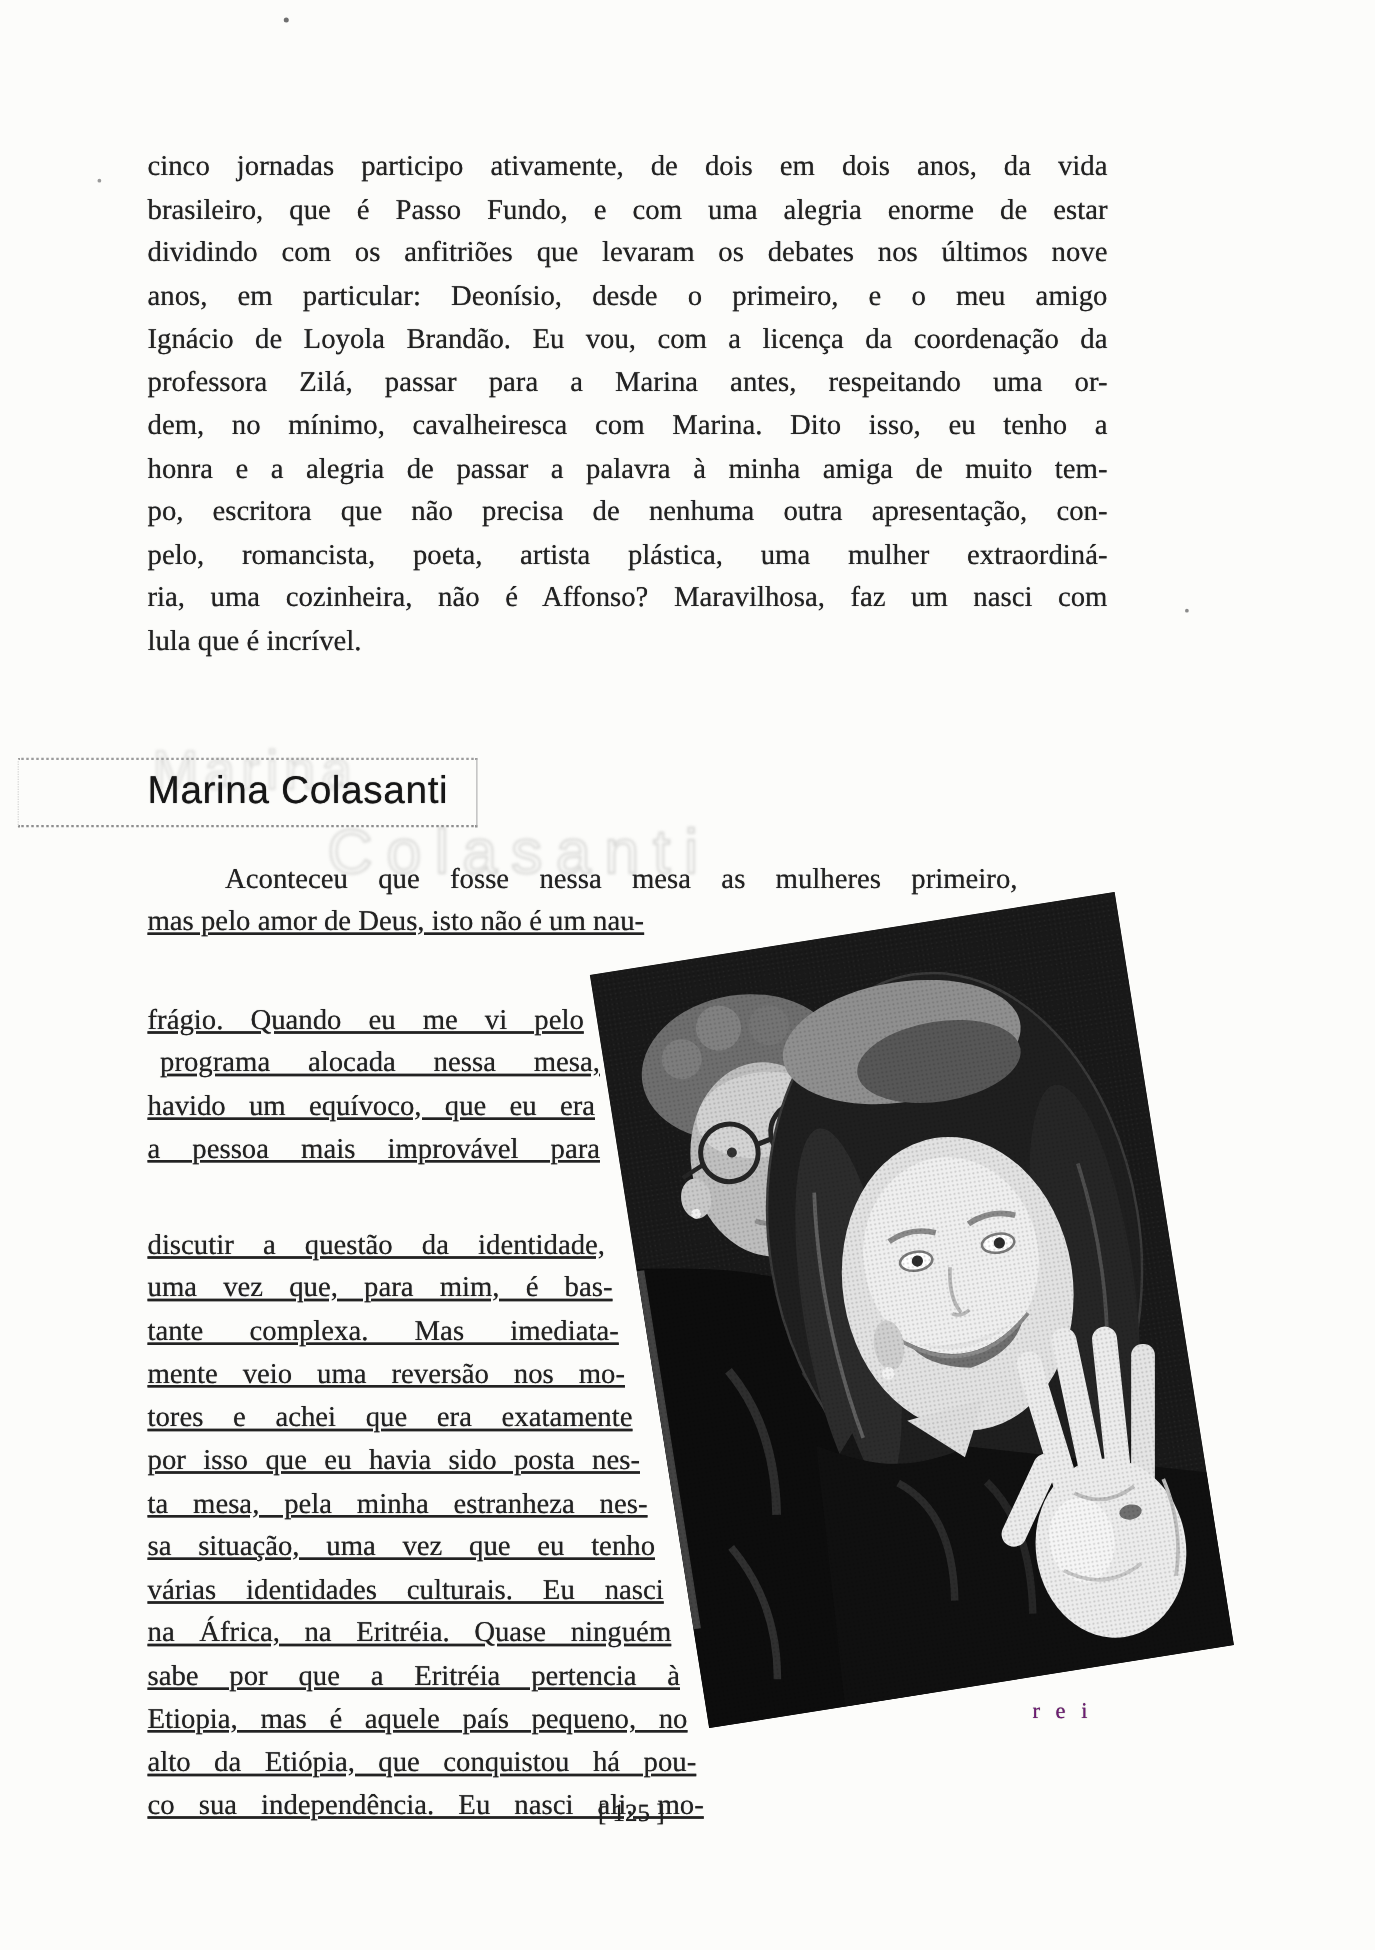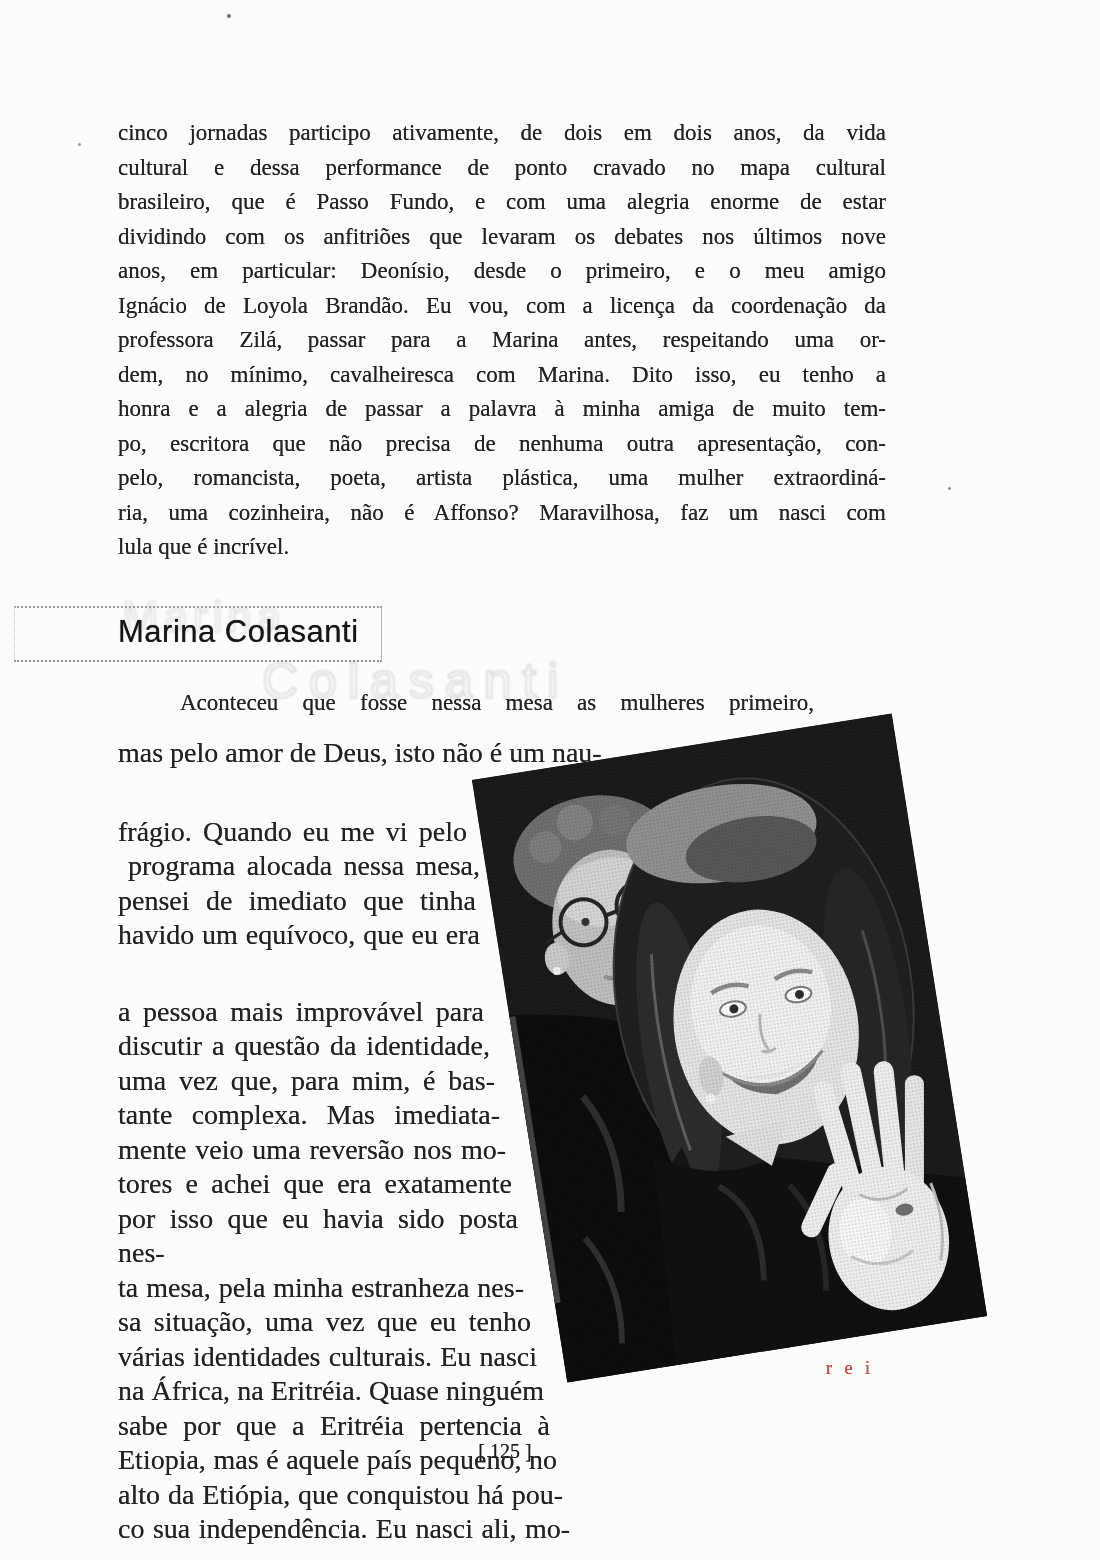--- a/index.html
+++ b/index.html
@@ -33,21 +33,21 @@
     filter:blur(1.1px);
   }
   #ghost-top{left:122px;top:592px;font-size:44px;letter-spacing:5px;}
   #ghost-bottom{left:262px;top:652px;font-size:50px;letter-spacing:11px;-webkit-text-stroke:1.4px rgba(60,60,60,.22);}
   
   #speech-first{
     position:absolute;left:180px;top:686px;width:634px;z-index:2;
     font-size:23px;line-height:34.5px;text-align:justify;text-align-last:justify;
     text-shadow:0 0 .6px rgba(25,25,25,.75);
   }
-  #column{position:absolute;left:118px;top:736px;z-index:2;font-size:28px;line-height:34.5px;}
+  #column{position:absolute;left:118px;top:720px;z-index:2;font-size:23px;line-height:34.5px;text-decoration:underline;}
   #column .tline{text-align:justify;text-align-last:justify;text-shadow:0 0 .6px rgba(25,25,25,.75);}
   #column .tline:nth-child(1){width:497px;text-align:left;text-align-last:left;}
   #column .tline:nth-child(2){width:349px;margin-top:44px;}
   #column .tline:nth-child(3){width:352px;margin-left:10px;}
   #column .tline:nth-child(4){width:358px;}
   #column .tline:nth-child(5){width:362px;}
   #column .tline:nth-child(6){width:366px;margin-top:42px;}
   #column .tline:nth-child(7){width:372px;}
   #column .tline:nth-child(8){width:377px;}
   #column .tline:nth-child(9){width:382px;}
@@ -65,21 +65,21 @@
   
   #photo{
     position:absolute;left:517px;top:743px;width:425px;height:610px;
     transform:rotate(-9deg);transform-origin:center;
     background:#191919;overflow:hidden;z-index:1;
   }
   #photo svg{display:block;}
   
   #photo-credit{
     position:absolute;left:826px;top:1358px;font-size:18px;letter-spacing:4px;
-    color:#ef4444;text-shadow:0 0 .6px rgba(25,25,25,.8);
+    color:#701a75;text-shadow:0 0 .6px rgba(25,25,25,.8);
   }
   #page-number{
     position:absolute;left:420px;top:1440px;width:170px;text-align:center;
     font-size:20px;color:#1d1d1d;text-shadow:0 0 .6px rgba(25,25,25,.8);
   }
   .speck{position:absolute;border-radius:50%;background:#6f6f6f;}
   #speck1{left:227px;top:14px;width:4px;height:4px;}
   #speck2{left:78px;top:143px;width:3px;height:3px;background:#9a9a9a;}
   #speck3{left:948px;top:487px;width:3px;height:3px;background:#8b8b8b;}
 </style>
@@ -88,21 +88,20 @@
 
 <div class="page">
 
   <div class="speck" id="speck1"></div>
   <div class="speck" id="speck2"></div>
   <div class="speck" id="speck3"></div>
 
   <div id="intro">
 
   <div class="tline">cinco jornadas participo ativamente, de dois em dois anos, da vida</div>
-      <div class="tline">cultural e dessa performance de ponto cravado no mapa cultural</div>
       <div class="tline">brasileiro, que é Passo Fundo, e com uma alegria enorme de estar</div>
       <div class="tline">dividindo com os anfitriões que levaram os debates nos últimos nove</div>
       <div class="tline">anos, em particular: Deonísio, desde o primeiro, e o meu amigo</div>
       <div class="tline">Ignácio de Loyola Brandão. Eu vou, com a licença da coordenação da</div>
       <div class="tline">professora Zilá, passar para a Marina antes, respeitando uma or-</div>
       <div class="tline">dem, no mínimo, cavalheiresca com Marina. Dito isso, eu tenho a</div>
       <div class="tline">honra e a alegria de passar a palavra à minha amiga de muito tem-</div>
       <div class="tline">po, escritora que não precisa de nenhuma outra apresentação, con-</div>
       <div class="tline">pelo, romancista, poeta, artista plástica, uma mulher extraordiná-</div>
       <div class="tline">ria, uma cozinheira, não é Affonso? Maravilhosa, faz um nasci com</div>
@@ -115,21 +114,20 @@
   <div id="heading-box">
     <div id="heading-text">Marina Colasanti</div>
   </div>
 
   <div id="speech-first">Aconteceu que fosse nessa mesa as mulheres primeiro,</div>
   <div id="column">
 
   <div class="tline">mas pelo amor de Deus, isto não é um nau-</div>
       <div class="tline">frágio. Quando eu me vi pelo</div>
       <div class="tline">programa alocada nessa mesa,</div>
-      <div class="tline">pensei de imediato que tinha</div>
       <div class="tline">havido um equívoco, que eu era</div>
       <div class="tline">a pessoa mais improvável para</div>
       <div class="tline">discutir a questão da identidade,</div>
       <div class="tline">uma vez que, para mim, é bas-</div>
       <div class="tline">tante complexa. Mas imediata-</div>
       <div class="tline">mente veio uma reversão nos mo-</div>
       <div class="tline">tores e achei que era exatamente</div>
       <div class="tline">por isso que eu havia sido posta nes-</div>
       <div class="tline">ta mesa, pela minha estranheza nes-</div>
       <div class="tline">sa situação, uma vez que eu tenho</div>

